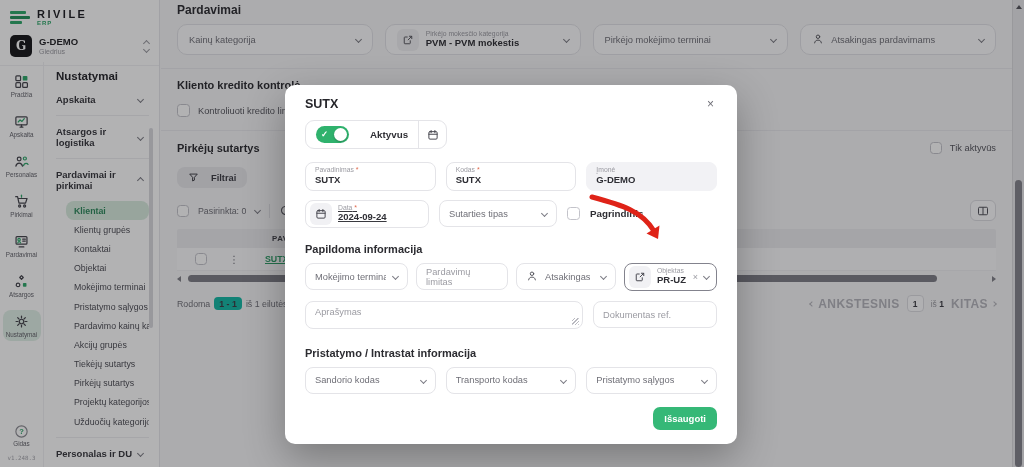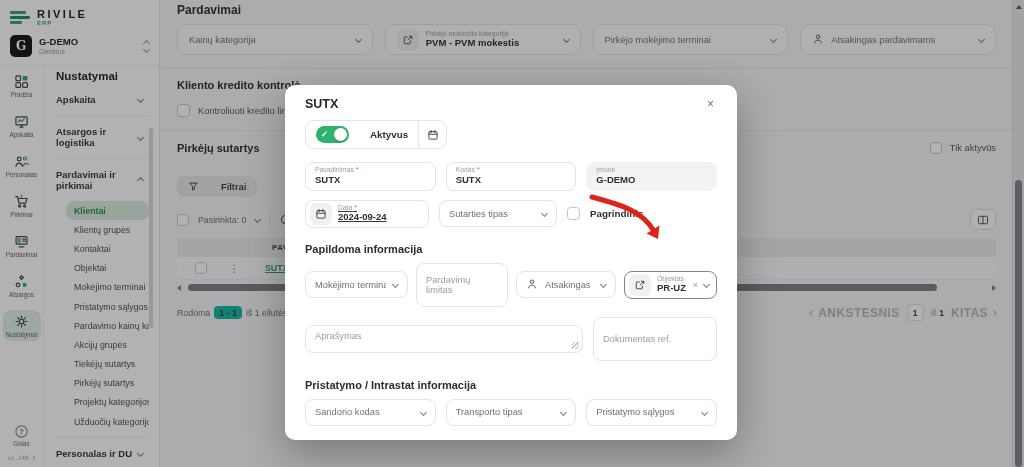--- a/index.html
+++ b/index.html
@@ -64,21 +64,21 @@
   .stack .sv { font-size:9.5px; color:#2e2e34; font-weight:bold; white-space:nowrap; }
 
   .section { padding:10px 16px 13px; border-bottom:1px solid #e9e9ed; }
   .sec-title { font-size:11px; font-weight:bold; color:#2c2c31; }
   .check-row { display:flex; align-items:center; gap:8px; margin-top:13px; }
   .checkbox { width:13px; height:13px; border:1.4px solid #c3c3ca; border-radius:3.5px; background:#fff; flex:none; cursor:pointer; }
   .check-lbl { font-size:9.3px; color:#55555d; }
 
   .contracts { padding:11px 16px 0; }
   .contracts-head { display:flex; align-items:center; justify-content:space-between; }
-  .btn-filtrai { display:inline-flex; align-items:center; gap:22px; background:#e7e7eb; border-radius:8px; padding:5px 11px; margin-top:22px; font-size:9.3px; font-weight:bold; color:#3c3c43; cursor:pointer; }
+  .btn-filtrai { display:inline-flex; align-items:center; gap:12px; background:#e7e7eb; border-radius:8px; padding:5px 11px; margin-top:13px; font-size:9.3px; font-weight:bold; color:#3c3c43; cursor:pointer; }
   .btn-filtrai svg { width:11px; height:11px; stroke:#3c3c43; fill:none; stroke-width:1.4; stroke-linejoin:round; }
   .toolbar { display:flex; align-items:center; gap:9px; margin-top:12px; }
   .toolbar .sel-lbl { font-size:8.8px; color:#6f6f77; }
   .tb-div { width:1px; height:14px; background:#e0e0e5; }
   .tb-ic { cursor:pointer; display:flex; }
   .tb-ic svg { width:13px; height:13px; stroke:#5b5b63; fill:none; stroke-width:1.4; stroke-linecap:round; stroke-linejoin:round; }
   .col-btn { margin-left:auto; width:26px; height:21px; border:1px solid #dcdce1; border-radius:6px; display:flex; align-items:center; justify-content:center; cursor:pointer; background:#fdfdfe; }
   .col-btn svg { width:12px; height:12px; stroke:#4a4a52; fill:none; stroke-width:1.3; }
 
   .table { margin-top:8px; }
@@ -126,21 +126,21 @@
 
   .frow { display:flex; gap:10px; margin-top:13px; align-items:center; }
   .fld { border:1px solid #e4e4e8; border-radius:8px; padding:3px 9px 4px; display:flex; flex-direction:column; line-height:1.2; min-width:0; background:#fff; }
   .fld .flabel { font-size:6.8px; color:#9b9ba2; white-space:nowrap; }
   .fld .fvalue { font-size:9.5px; font-weight:bold; color:#2e2e34; white-space:nowrap; }
   .fld.disabled { background:#f2f2f5; border-color:#f2f2f5; }
   .req::after { content:" *"; color:#e06a4e; font-size:7px; }
   .sel { border:1px solid #e4e4e8; border-radius:8px; height:27px; display:flex; align-items:center; gap:7px; padding:0 9px; font-size:9.3px; color:#6f6f77; cursor:pointer; min-width:0; background:#fff; }
   .sel .chev { margin-left:auto; }
   .sel .plc { white-space:nowrap; overflow:hidden; }
-  .input-plc { border:1px solid #e4e4e8; border-radius:8px; height:44px; display:flex; align-items:center; padding:0 9px; font-size:9.3px; color:#9b9ba2; background:#fff; min-width:0; }
+  .input-plc { border:1px solid #e4e4e8; border-radius:8px; height:27px; display:flex; align-items:center; padding:0 9px; font-size:9.3px; color:#9b9ba2; background:#fff; min-width:0; }
   .compo { display:flex; align-items:center; gap:6px; border:1px solid #e4e4e8; border-radius:8px; padding:2px 7px 2px 4px; background:#fff; min-width:0; }
   .sec-h { font-size:11px; font-weight:bold; color:#2c2c31; margin-top:15px; }
   .objektas { border:1.5px solid #83838d; }
   .clear-x { font-size:9px; color:#9b9ba2; cursor:pointer; margin-left:1px; }
   .textarea { position:relative; border:1px solid #e4e4e8; border-radius:8px; height:28px; display:flex; align-items:flex-start; padding:5px 9px; font-size:9.3px; color:#9b9ba2; background:#fff; }
   .textarea::after { content:""; position:absolute; right:3px; bottom:3px; width:7px; height:7px;
      background:repeating-linear-gradient(135deg, transparent 0 1.5px, #b9b9c0 1.5px 2.5px); border-radius:1px; }
   .modal-foot { display:flex; justify-content:flex-end; margin-top:13px; }
   .btn-save { background:#35b877; color:#fff; font-size:9.5px; font-weight:bold; padding:6px 11px; border-radius:7px; cursor:pointer; }
 
@@ -514,27 +514,30 @@
   </div>
 
   <div class="sec-h" style="margin-top:18px;">Pristatymo / Intrastat informacija</div>
 
   <div class="frow" style="margin-top:8px;">
     <div class="sel" style="flex:1;">
       <span class="plc">Sandorio kodas</span>
       <span class="chev"></span>
     </div>
     <div class="sel" style="flex:1;">
-      <span class="plc">Transporto tipas</span>
+      <span class="plc">Transporto kodas</span>
       <span class="chev"></span>
     </div>
     <div class="sel" style="flex:1;">
       <span class="plc">Pristatymo sąlygos</span>
       <span class="chev"></span>
     </div>
   </div>
 
+  <div class="modal-foot">
+    <span class="btn-save">Išsaugoti</span>
+  </div>
 </div>
 
 <svg class="annot-arrow" viewBox="0 0 96 62">
   <path d="M8 6 C 38 14, 58 20, 70 40" stroke="#df2318" stroke-width="5" fill="none" stroke-linecap="round"></path>
   <polygon points="74,48 62.5,42.5 75.5,34.5" fill="#df2318"></polygon>
 </svg>
 
 </body></html>

